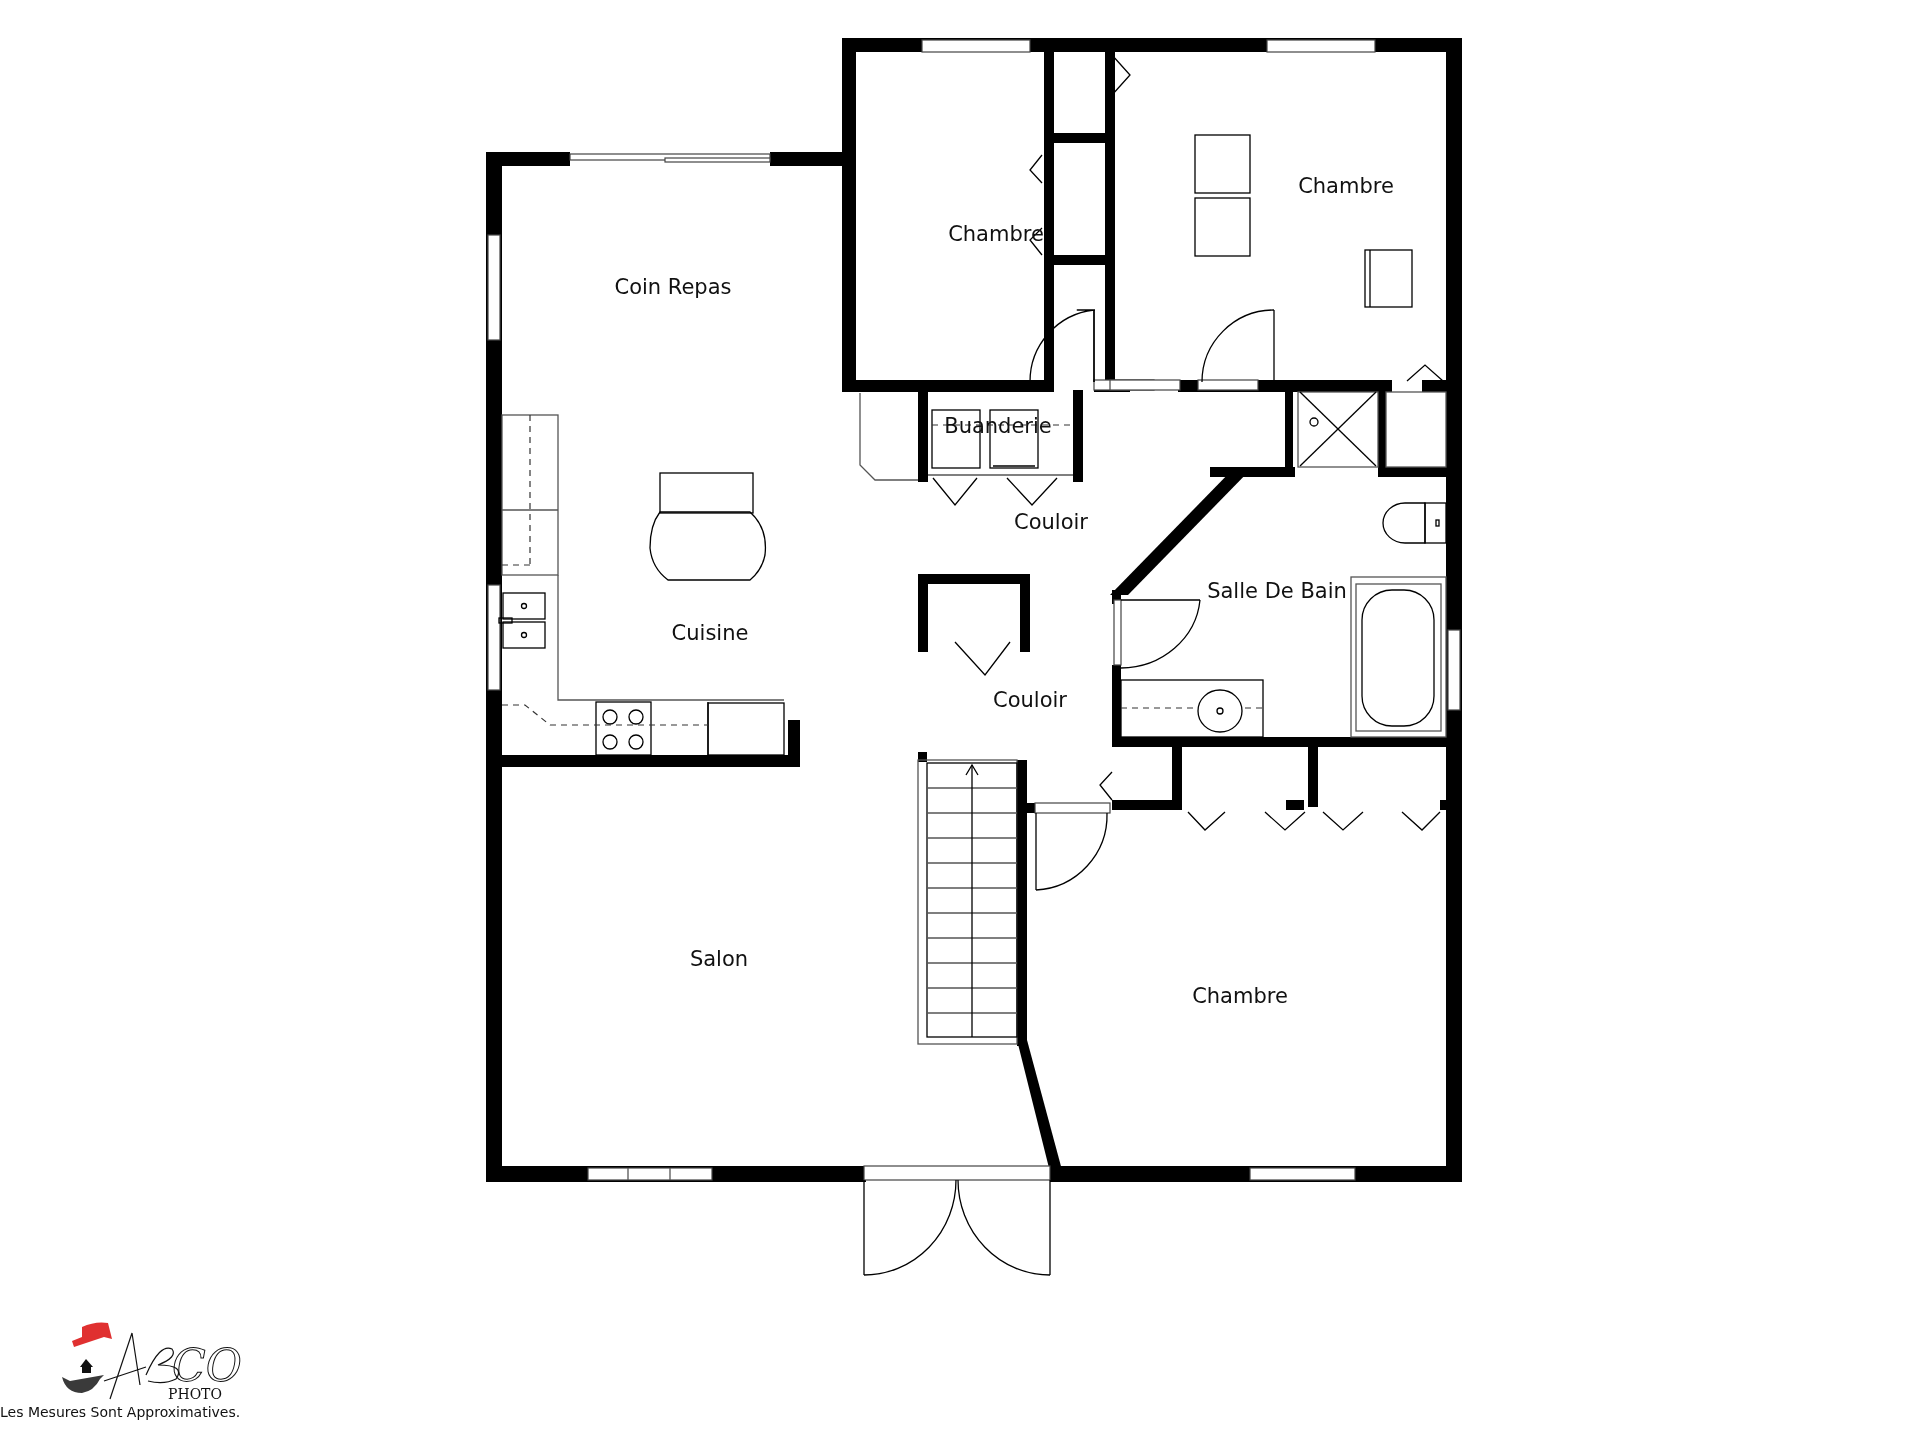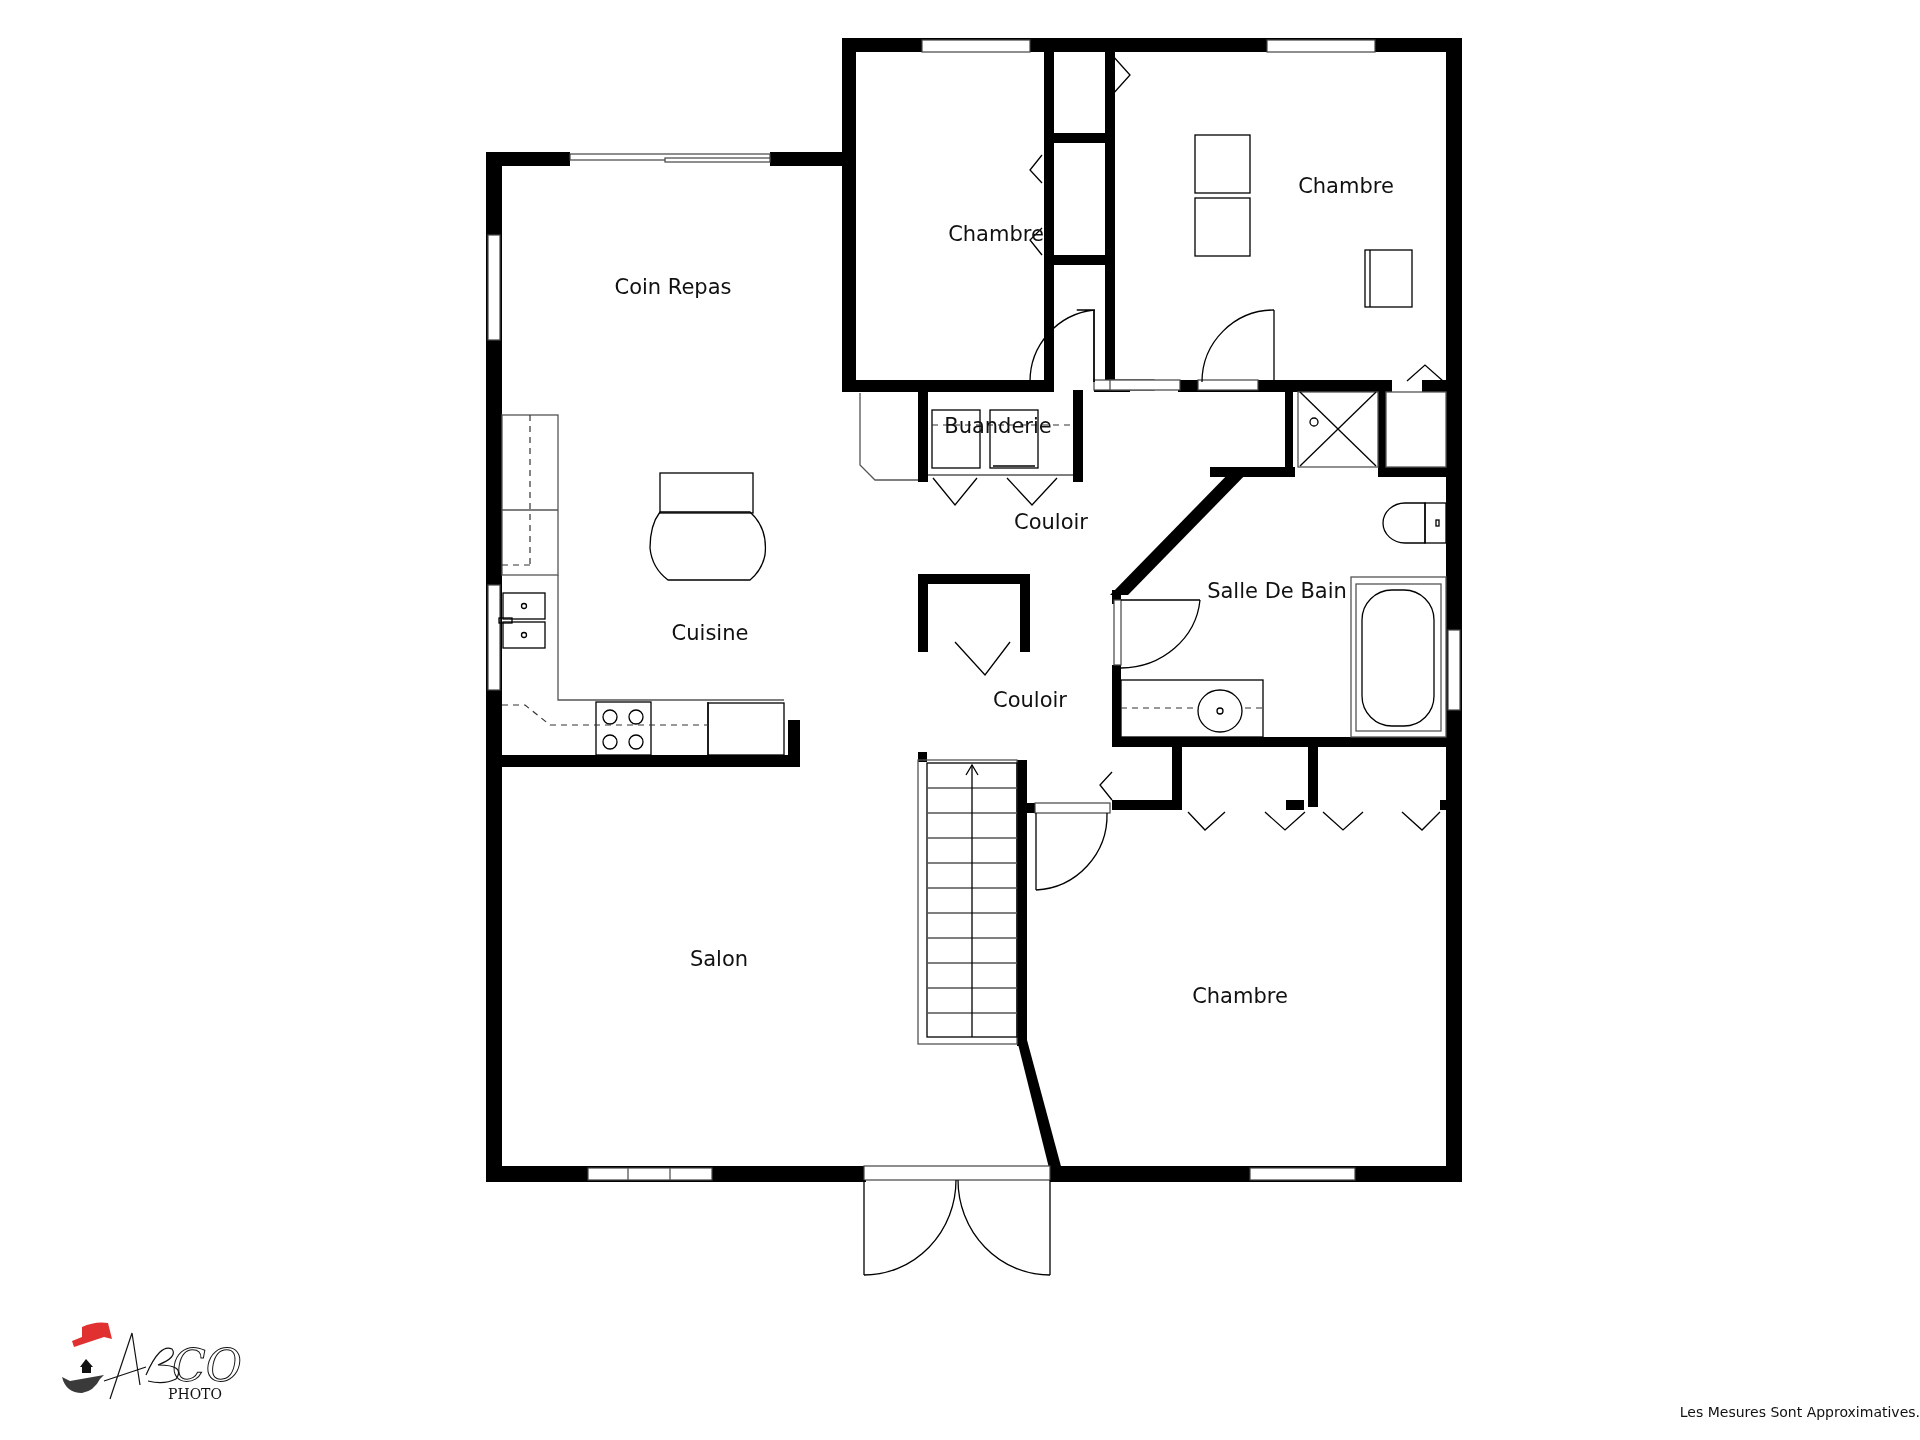--- a/index.html
+++ b/index.html
@@ -4,21 +4,21 @@
 <style>
   html, body { margin:0; padding:0; background:#ffffff; }
   body { width:1920px; height:1440px; position:relative; overflow:hidden; font-family:"DejaVu Sans", sans-serif; }
   #plan { position:absolute; left:0; top:0; width:1920px; height:1440px; }
   .wall { fill:#000; }
   .thin { fill:none; stroke:#000; stroke-width:1.3; }
   .thin-g { fill:none; stroke:#555; stroke-width:1.3; }
   .win { fill:#fff; stroke:#444; stroke-width:1.2; }
   .dash { fill:none; stroke:#333; stroke-width:1.2; stroke-dasharray:6 5; }
   .room-label { font-family:"DejaVu Sans", sans-serif; font-size:21px; fill:#111; text-anchor:middle; }
-  #footer-note { position:absolute; left:0; width:1920px; top:1404px; text-align:right; font-family:"DejaVu Sans", sans-serif; font-size:14px; color:#111; }
+  #footer-note { position:absolute; left:0; width:1920px; top:1404px; text-align:left; font-family:"DejaVu Sans", sans-serif; font-size:14px; color:#111; }
   #logo { position:absolute; left:60px; top:1315px; width:230px; height:90px; }
   .logo-text { font-family:"DejaVu Serif", serif; }
 </style>
 </head>
 <body>
 
 <svg id="plan" viewBox="0 0 1920 1440" xmlns="http://www.w3.org/2000/svg">
 
   <g>
 

